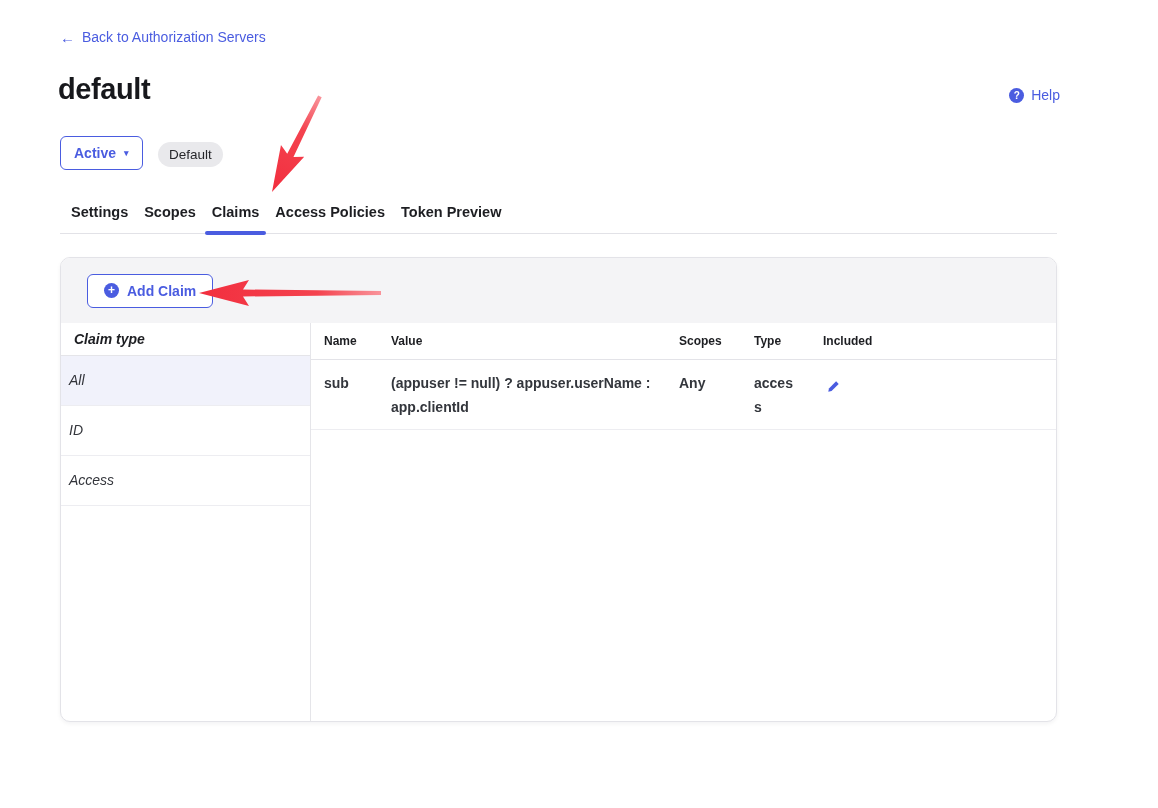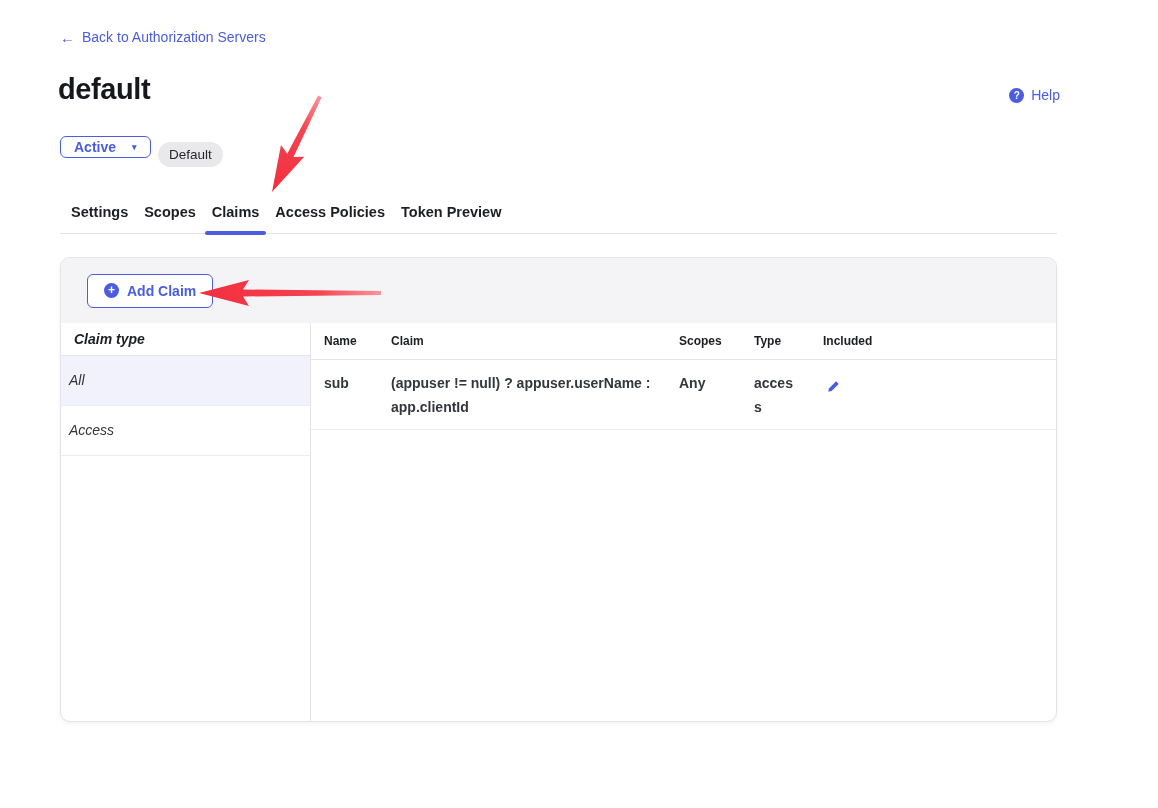--- a/index.html
+++ b/index.html
@@ -38,24 +38,24 @@
   .help-badge {
     width: 15px; height: 15px; border-radius: 50%;
     background: var(--accent, #4a5ce0); color: #fff;
     font-size: 10px; font-weight: 700;
     display: inline-flex; align-items: center; justify-content: center;
   }
 
   
   .active-btn {
     position: absolute; left: 60px; top: 136px;
-    height: 22px; padding: 0 13px;
+    height: 34px; padding: 0 13px;
     background: #fff; border: 1px solid var(--accent, #4a5ce0);
     border-radius: 6px; box-sizing: border-box;
-    display: inline-flex; align-items: center; gap: 16px;
+    display: inline-flex; align-items: center; gap: 8px;
     color: var(--accent, #4a5ce0); font-size: 14px; font-weight: 700;
     cursor: pointer;
   }
   .active-btn .caret { font-size: 9px; line-height: 1; margin-top: 1px; }
   .status-pill {
     position: absolute; left: 158px; top: 142px;
     height: 25px; line-height: 25px; padding: 0 11px;
     background: #e9e9ec; border-radius: 13px;
     font-size: 13.5px; color: #26272b;
   }
@@ -198,27 +198,28 @@
       <span class="plus-badge">+</span>
       <span>Add Claim</span>
     </button>
   </div>
 
   <div class="card-content">
 
     <div class="filter-panel">
       <div class="filter-header">Claim type</div>
       <div class="filter-row selected">All</div>
+      <div class="filter-row">ID</div>
       <div class="filter-row">Access</div>
     </div>
 
     <div class="claims-table">
       <div class="t-head">
         <div>Name</div>
-        <div>Claim</div>
+        <div>Value</div>
         <div>Scopes</div>
         <div>Type</div>
         <div>Included</div>
         <div></div>
       </div>
       <div class="t-row">
         <div class="cell-name">sub</div>
         <div class="cell-value">(appuser != null) ? appuser.userName : app.clientId</div>
         <div class="cell-scopes">Any</div>
         <div class="cell-type">access</div>

